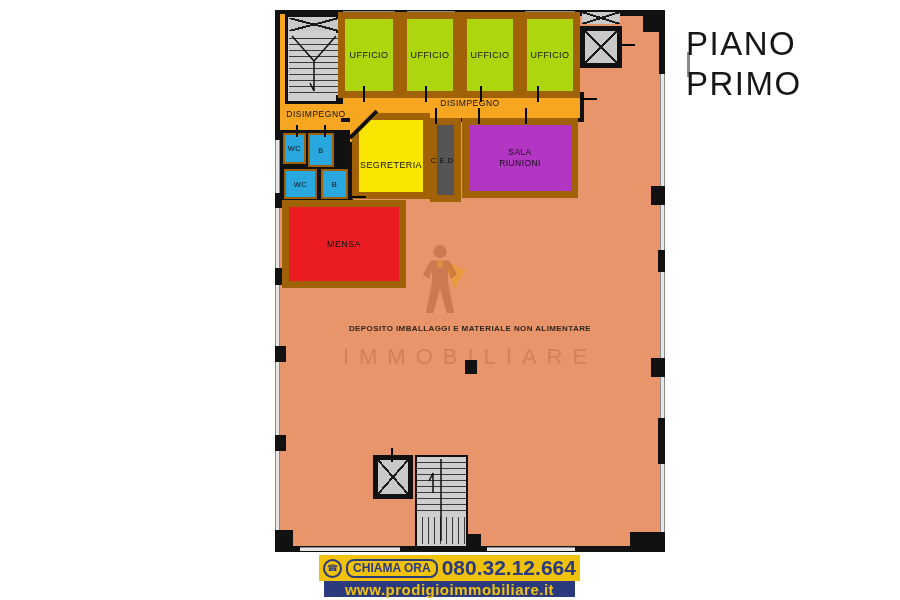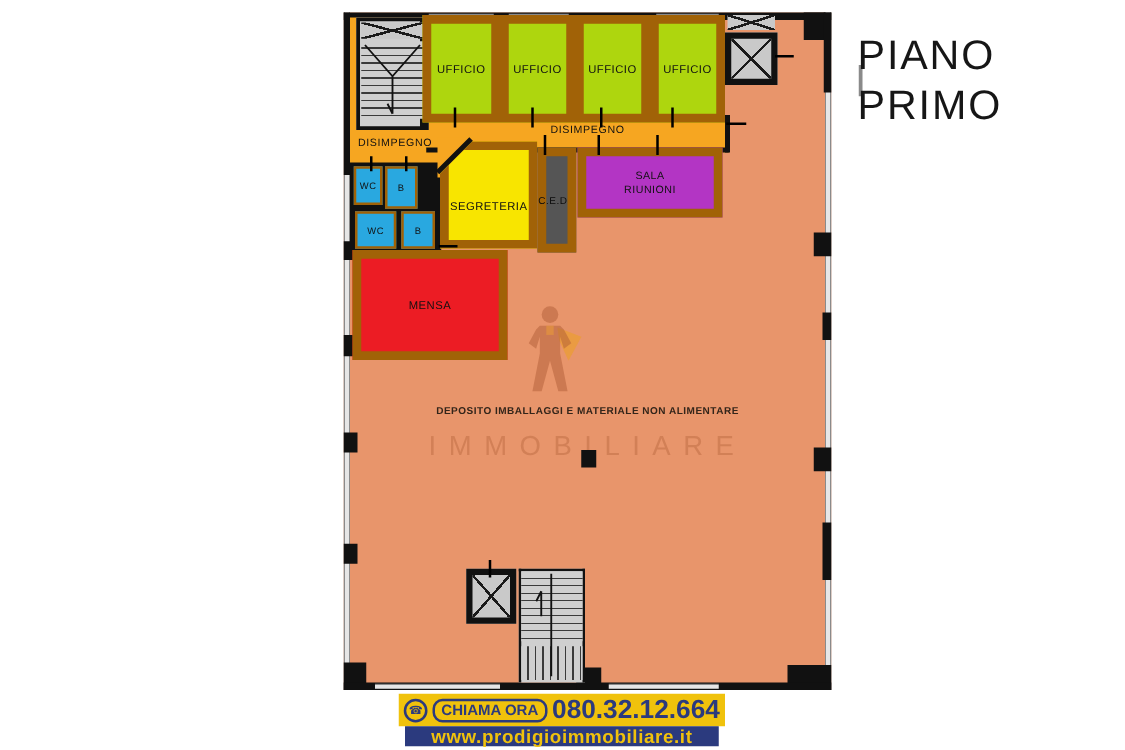--- a/index.html
+++ b/index.html
@@ -134,21 +134,21 @@
     <div class="abs" style="left:75px;top:100px;width:32px;height:32px;background:#f6a621;"></div>
     <div class="room" style="left:77px;top:103px;width:78px;height:86px;background:#f8e500;clip-path:polygon(26px 0,100% 0,100% 100%,0 100%,0 26px);">
       <span style="margin-top:18px;">SEGRETERIA</span>
       </div>
     <div class="abs" style="left:75px;top:126px;width:38px;height:4px;background:#111;transform:rotate(-45deg);transform-origin:0 50%;"></div>
 
     <div class="room" style="left:155px;top:108px;width:31px;height:84px;background:#555;font-size:8px;color:#0b0b0b;justify-content:flex-end;">
       <span>C.E.D</span>
       </div>
 
-    <div class="room" style="left:187px;top:108px;width:116px;height:56px;background:#b335c4;font-size:8.5px;line-height:1.35;">
+    <div class="room" style="left:187px;top:108px;width:116px;height:80px;background:#b335c4;font-size:8.5px;line-height:1.35;">
       <span style="display:block;width:55px;">SALA RIUNIONI</span>
       </div>
 
     <div class="room" style="left:7px;top:190px;width:124px;height:88px;background:#ec1c24;">
       <span>MENSA</span>
       </div>
 
     <div class="xbox" style="left:98px;top:445px;width:40px;height:44px;border:5px solid #111;"></div>
     <div class="abs" style="left:140px;top:445px;width:53px;height:91px;background:#cfcfcf;border:2px solid #111;border-bottom:none;">
       <div class="abs treads" style="left:0;top:0;width:49px;height:56px;"></div>

